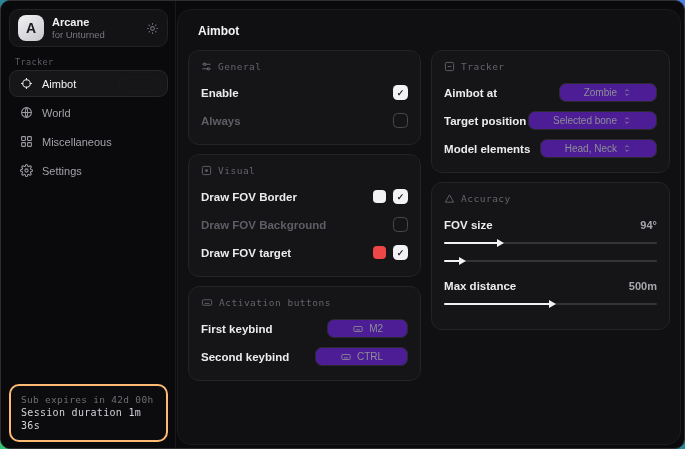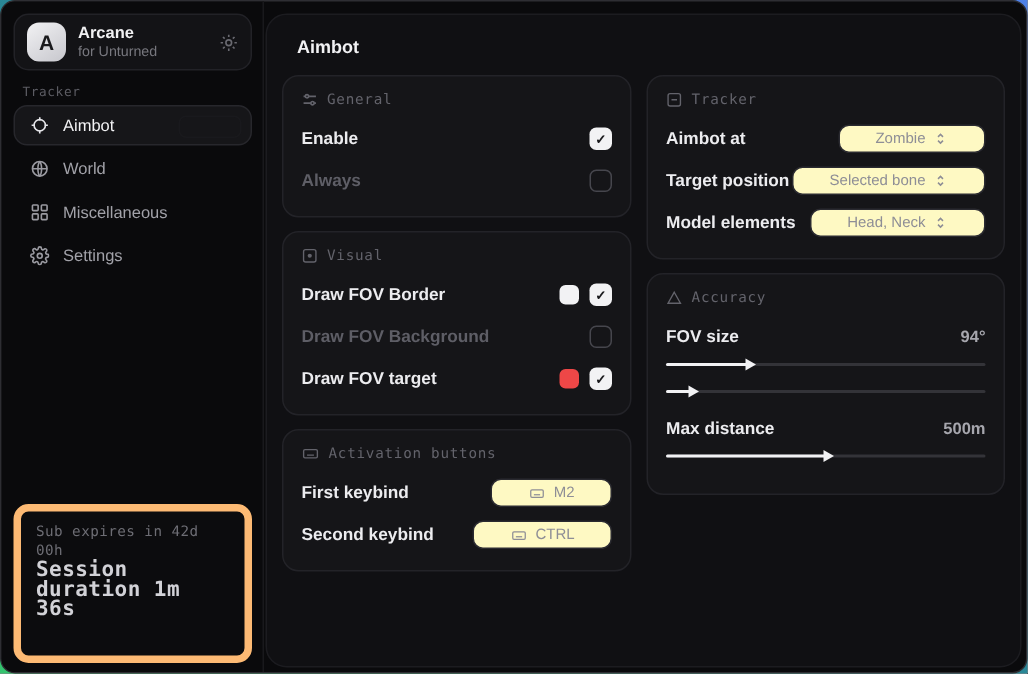--- a/index.html
+++ b/index.html
@@ -48,26 +48,26 @@
     background:#161619; border-color:#27272c; color:#f2f2f4;
   }
   .nav-icon { width:13px; height:13px; display:flex; color:#9a9aa1; flex:none; }
   .nav-item.active .nav-icon { color:#e6e6ea; }
   .nav-hint {
     position:absolute; right:6px; top:6px; width:42px; height:15px;
     border:1px solid #1c1c20; border-radius:5px; opacity:.6;
   }
   .session-box {
     position:absolute; left:8px; bottom:6px; width:159px;
-    border:5px solid #fdba74; border-radius:10px;
-    padding:7px 10px 24px; background:#0c0c0e;
+    border:2px solid #fdba74; border-radius:10px;
+    padding:7px 10px 8px; background:#0c0c0e;
     font-family:"DejaVu Sans Mono", monospace;
   }
   .session-line1 { color:#6d6d74; font-size:9.5px; line-height:13px; letter-spacing:.3px; }
-  .session-line2 { color:#d2d2d7; font-size:14px; font-weight:bold; line-height:13px; letter-spacing:.3px; }
+  .session-line2 { color:#d2d2d7; font-size:10px; font-weight:normal; line-height:13px; letter-spacing:.3px; }
   
   .main {
     position:absolute; left:176px; top:8px; right:3px; bottom:3px;
     background:#101013; border:1px solid #1c1c20;
     border-radius:14px; padding:12px 10px 10px 10px; overflow:hidden;
   }
   .page-title { color:#f2f2f4; font-size:12px; font-weight:bold; margin:2px 0 12px 10px; }
   .columns { display:flex; gap:10px; align-items:flex-start; padding:0 0 0 0; }
   .col-left  { width:237px; display:flex; flex-direction:column; gap:9px;justify-content:center; }
   .col-right { width:243px; display:flex; flex-direction:column; gap:9px;text-align:right; }
@@ -93,21 +93,21 @@
   .checkbox {
     width:15px; height:15px; border-radius:4.5px; cursor:pointer;
     display:flex; align-items:center; justify-content:center; flex:none;
   }
   .checkbox.checked { background:#f2f2f4; color:#1a1a1d; font-size:9px; font-weight:bold; }
   .checkbox.unchecked { border:1.5px solid #46464d; background:transparent; }
   .swatch { width:13px; height:13px; border-radius:4px; cursor:pointer; flex:none; }
   
   .pill {
     display:inline-flex; align-items:center; gap:5px;
-    background:#fef9c3; border:1px solid #2a2a30; border-radius:7px;
+    background:#4c1d95; border:1px solid #2a2a30; border-radius:7px;
     padding:3px 24px; color:#8e8e96; font-size:10px; cursor:pointer;
     white-space:nowrap;
   }
   .pill svg { flex:none; }
   
   .slider-row { margin-top:2px; margin-bottom:8px; }
   .slider { position:relative; height:10px; cursor:pointer; }
   .slider-track {
     position:absolute; left:0; right:0; top:4px; height:2px;
     background:#333338; border-radius:2px;

